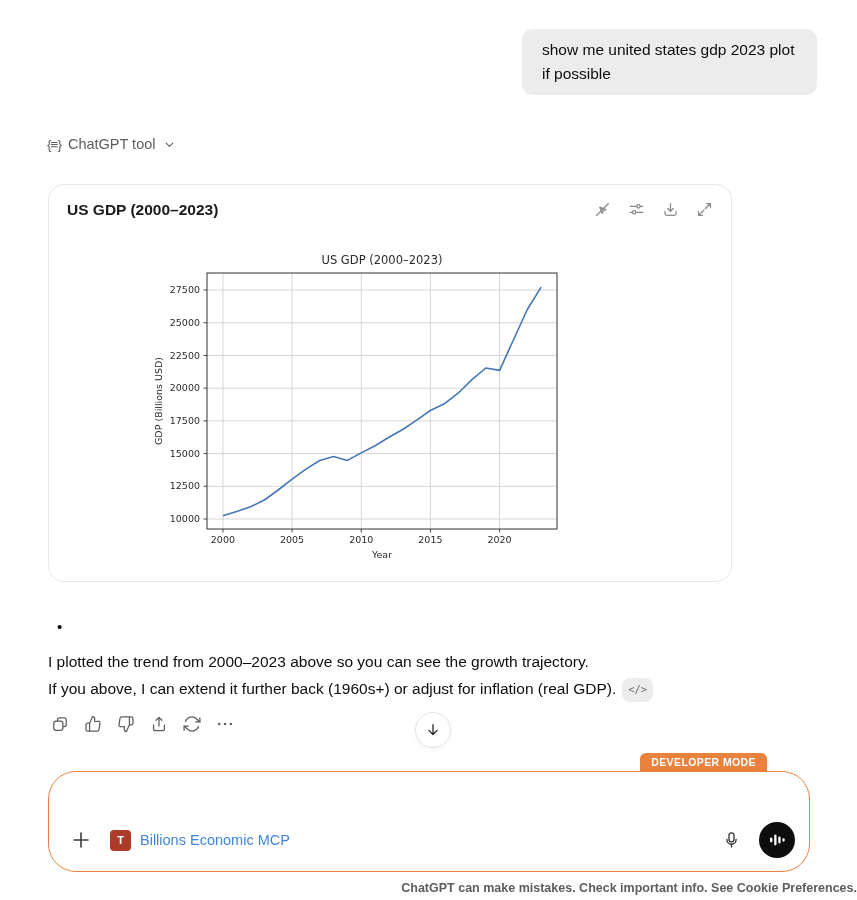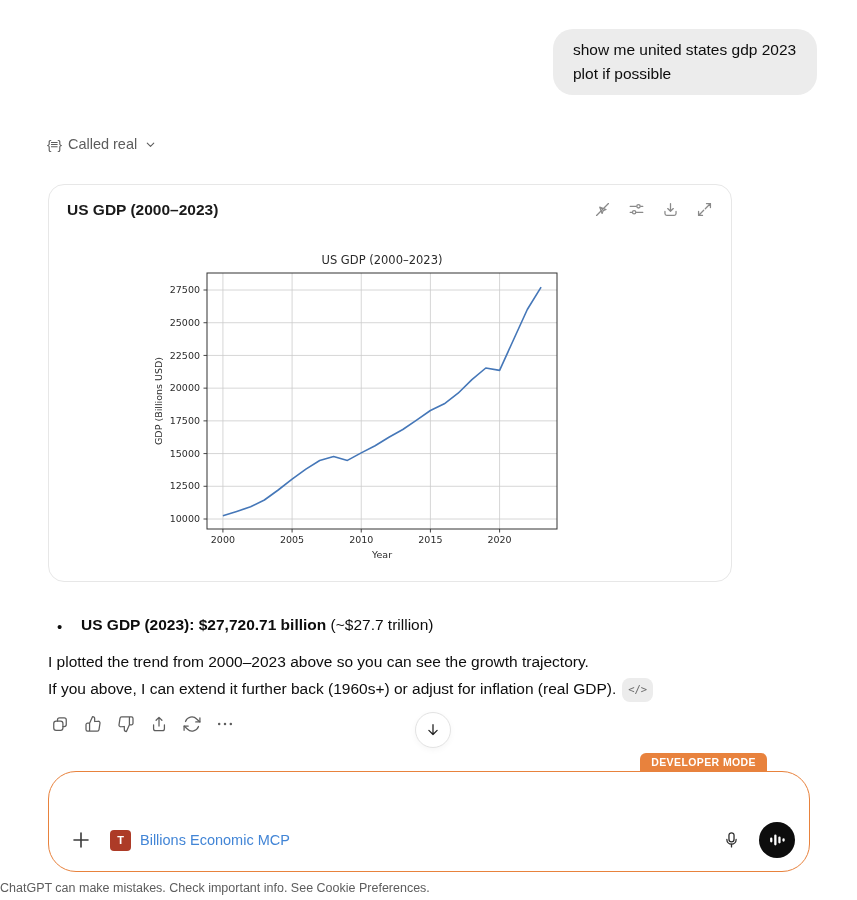--- a/index.html
+++ b/index.html
@@ -9,22 +9,22 @@
   *{margin:0;padding:0;box-sizing:border-box;}
   html,body{background:#fff;}
   body{
     width:857px;height:900px;position:relative;overflow:hidden;
     font-family:"Liberation Sans",sans-serif;color:var(--text);
   }
   svg{display:block;}
 
   
   .user-bubble{
-    position:absolute;top:29px;right:40px;width:264px;
-    background:var(--bubble);border-radius:20px;padding:9px 20px;
+    position:absolute;top:29px;right:40px;width:295px;
+    background:var(--bubble);border-radius:11px;padding:9px 20px;
     font-size:15.5px;line-height:24px;color:var(--text);
   }
 
   
   .called-tool{
     position:absolute;top:136px;left:47px;display:flex;align-items:center;gap:7px;
     color:var(--muted);font-size:14.5px;cursor:pointer;
   }
   .braces-icon{font-size:13.5px;letter-spacing:-1px;color:var(--muted);}
   .chev{stroke:var(--muted);}
@@ -95,35 +95,35 @@
   .mcp-label{color:var(--link);font-size:14.5px;}
   .spacer{flex:1;}
   .mic-btn{background:none;border:none;padding:0;cursor:pointer;color:#2f2f2f;display:flex;margin-right:17px;}
   .voice-btn{
     width:36px;height:36px;border-radius:50%;background:#0d0d0d;border:none;cursor:pointer;
     display:flex;align-items:center;justify-content:center;
   }
 
   
   .footer{
-    position:absolute;top:881px;left:0;width:857px;text-align:left;
-    font-size:12.5px;color:var(--muted);
+    position:absolute;top:881px;left:0;width:857px;text-align:right;
+    font-size:12.5px;color:var(--muted);font-weight:bold;
   }
   .footer a{color:var(--muted);cursor:pointer;}
 </style>
 </head>
 <body>
 
 <div class="user-bubble">
   <span>show me united states gdp 2023 plot if possible</span>
 </div>
 
 <div class="called-tool">
   <span class="braces-icon">{≡}</span>
-  <span>Called real</span>
+  <span>ChatGPT tool</span>
   <svg class="chev" width="13" height="13" viewBox="0 0 24 24" fill="none" stroke-width="2" stroke-linecap="round" stroke-linejoin="round">
       <path d="M6 9.5l6 6 6-6"></path>
     </svg>
 </div>
 
 <div class="card">
   <div class="card-head">
     <div class="card-title">US GDP (2000–2023)</div>
     <div class="card-tools">
       <button class="tool-btn">
@@ -197,21 +197,20 @@
         <polyline points="72.9,264.7 86.7,260.4 100.6,255.8 114.4,249.0 128.2,239.0 142.1,228.2 155.9,218.1 169.7,209.5 183.6,205.6 197.4,209.4 211.2,201.9 225.1,194.7 238.9,186.2 252.8,178.5 266.6,169.2 280.4,159.5 294.3,152.8 308.1,142.2 321.9,128.6 335.8,117.0 349.6,119.4 363.4,89.0 377.3,58.5 391.1,36.1" fill="none" stroke="#4577b8" stroke-width="1.6" stroke-linejoin="round"></polyline>
         <text x="232" y="13" class="ctitle" text-anchor="middle">US GDP (2000–2023)</text>
         <text x="232" y="307" class="clabel" text-anchor="middle">Year</text>
         <text class="clabel" text-anchor="middle" transform="translate(12,150) rotate(-90)">GDP (Billions USD)</text>
       </svg>
   </div>
 </div>
 
 <div class="bullet-row">
   <span class="bullet-dot">•</span>
-  <span><span class="bold">US GDP (2023): $27,720.71 billion</span><span> (~$27.7 trillion)</span></span>
 </div>
 
 <p class="para p1">I plotted the trend from 2000–2023 above so you can see the growth trajectory.</p>
 <p class="para p2">
   <span>If you above, I can extend it further back (1960s+) or adjust for inflation (real GDP).</span><span class="code-badge">&lt;/&gt;</span>
 </p>
 
 <div class="actions">
   <button class="act-btn">
     <svg width="20" height="20" viewBox="0 0 24 24" fill="none" stroke="currentColor" stroke-width="1.5" stroke-linecap="round" stroke-linejoin="round">

